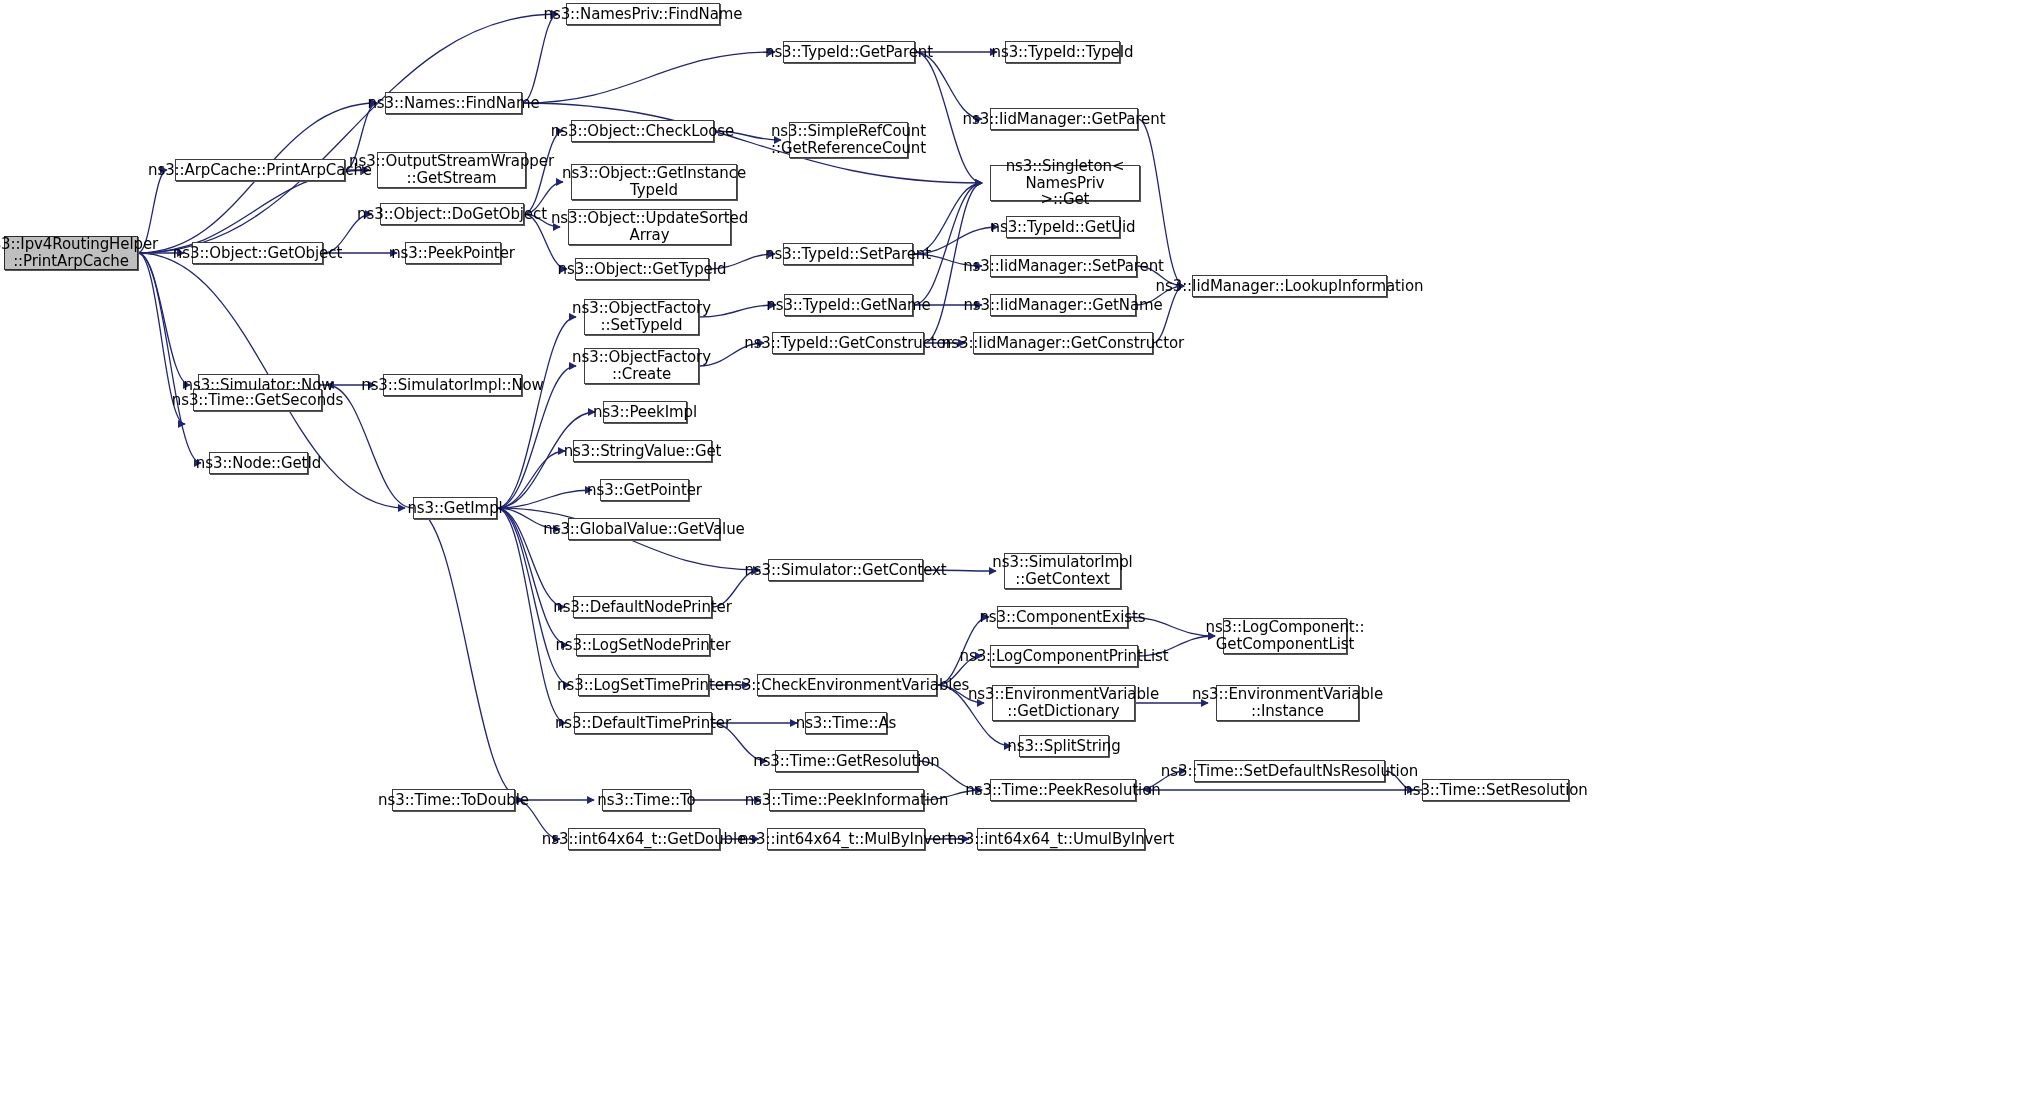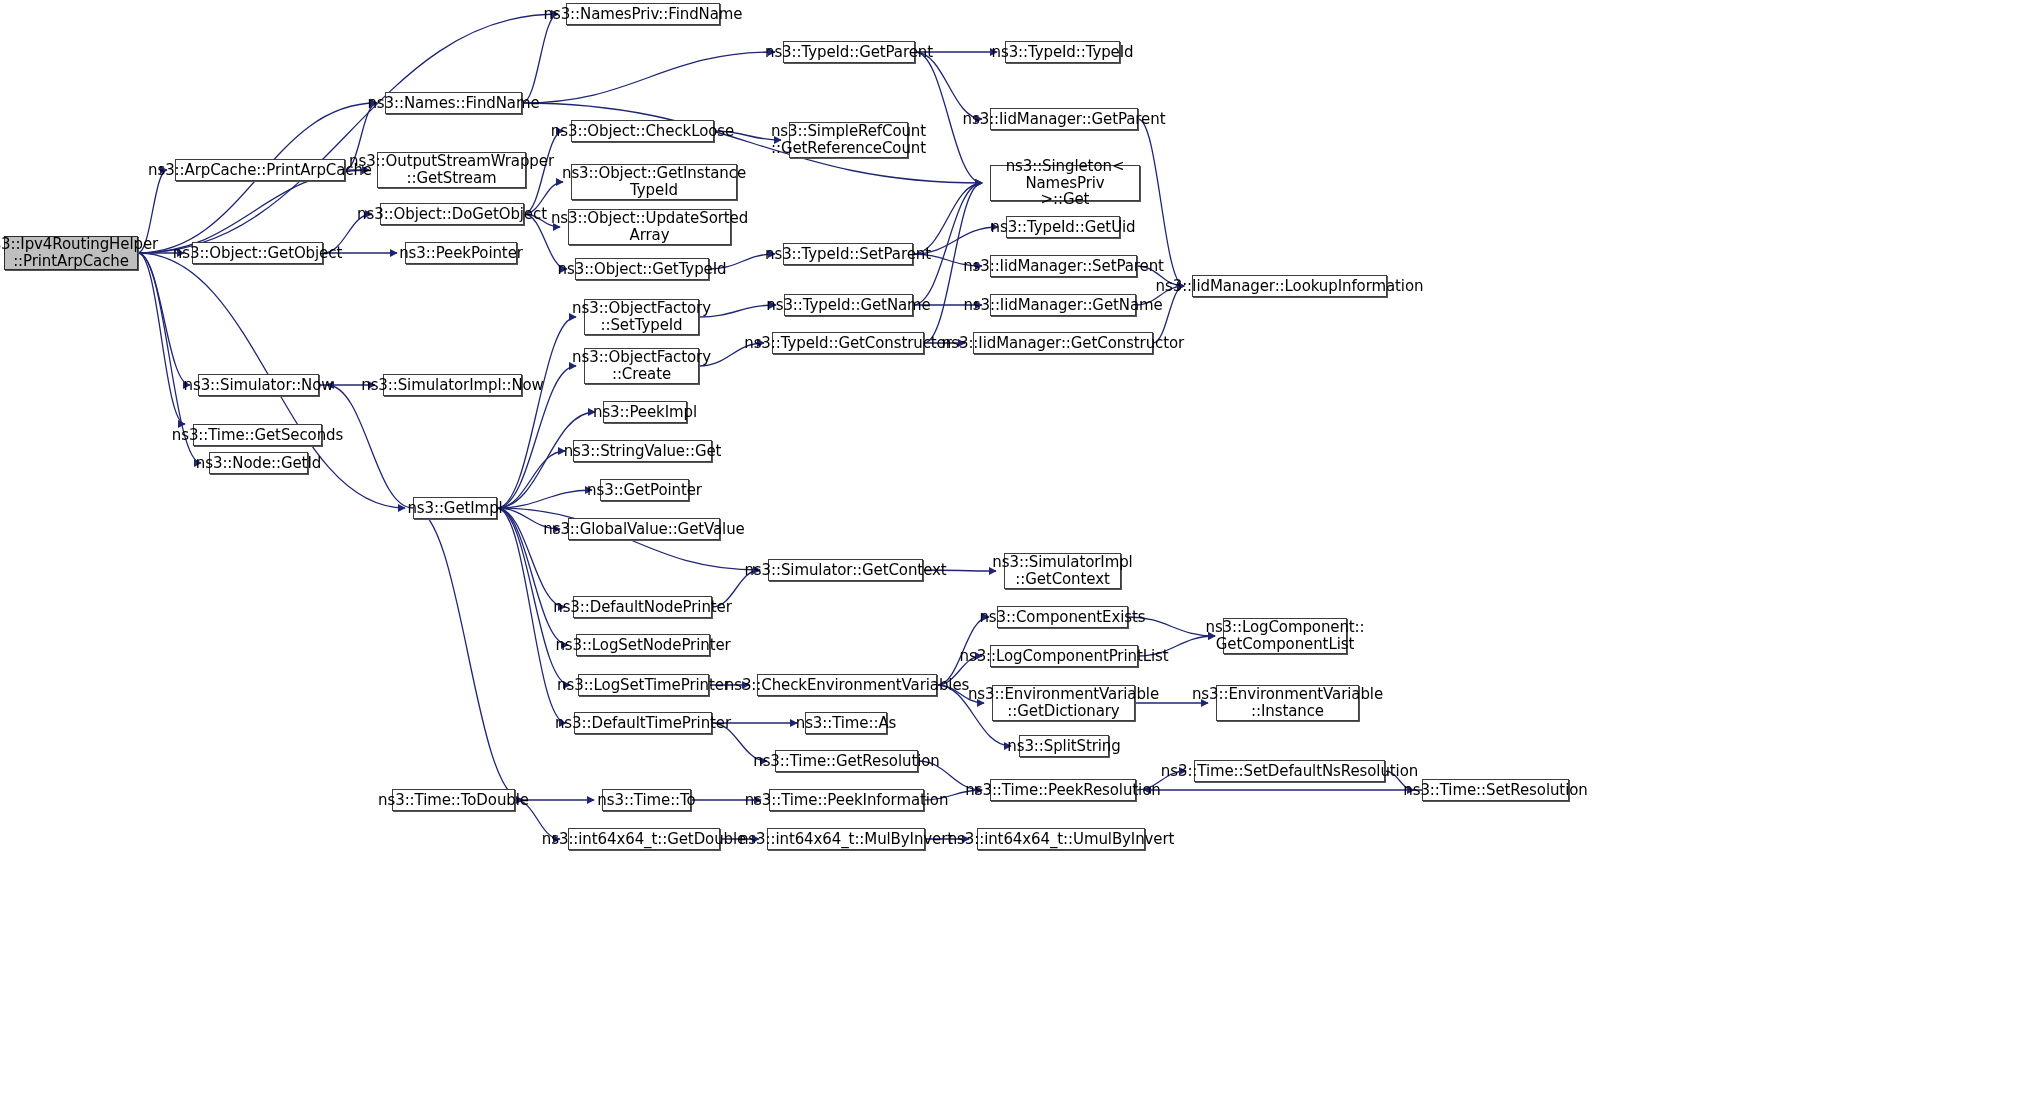--- a/index.html
+++ b/index.html
@@ -133,21 +133,21 @@
   <div id="node-layer">
       <div class="node root" style="left: 4px; top: 236px; width: 134px; height: 34px;"><span>ns3::Ipv4RoutingHelper
 ::PrintArpCache</span></div>
       <div class="node" style="left: 566px; top: 3px; width: 154px; height: 22px;"><span>ns3::NamesPriv::FindName</span></div>
       <div class="node" style="left: 385px; top: 92px; width: 137px; height: 22px;"><span>ns3::Names::FindName</span></div>
       <div class="node" style="left: 175px; top: 159px; width: 170px; height: 22px;"><span>ns3::ArpCache::PrintArpCache</span></div>
       <div class="node" style="left: 377px; top: 152px; width: 149px; height: 36px;"><span>ns3::OutputStreamWrapper
 ::GetStream</span></div>
       <div class="node" style="left: 380px; top: 203px; width: 144px; height: 22px;"><span>ns3::Object::DoGetObject</span></div>
       <div class="node" style="left: 192px; top: 242px; width: 131px; height: 22px;"><span>ns3::Object::GetObject</span></div>
-      <div class="node" style="left: 405px; top: 242px; width: 112px; height: 22px;"><span>ns3::PeekPointer</span></div>
+      <div class="node" style="left: 405px; top: 242px; width: 96px; height: 22px;"><span>ns3::PeekPointer</span></div>
       <div class="node" style="left: 571px; top: 120px; width: 143px; height: 22px;"><span>ns3::Object::CheckLoose</span></div>
       <div class="node" style="left: 571px; top: 164px; width: 166px; height: 36px;"><span>ns3::Object::GetInstance
 TypeId</span></div>
       <div class="node" style="left: 568px; top: 209px; width: 163px; height: 36px;"><span>ns3::Object::UpdateSorted
 Array</span></div>
       <div class="node" style="left: 575px; top: 258px; width: 134px; height: 22px;"><span>ns3::Object::GetTypeId</span></div>
       <div class="node" style="left: 584px; top: 299px; width: 115px; height: 36px;"><span>ns3::ObjectFactory
 ::SetTypeId</span></div>
       <div class="node" style="left: 584px; top: 348px; width: 115px; height: 36px;"><span>ns3::ObjectFactory
 ::Create</span></div>
@@ -161,21 +161,21 @@
       <div class="node" style="left: 783px; top: 243px; width: 130px; height: 22px;"><span>ns3::TypeId::SetParent</span></div>
       <div class="node" style="left: 1006px; top: 216px; width: 114px; height: 22px;"><span>ns3::TypeId::GetUid</span></div>
       <div class="node" style="left: 990px; top: 255px; width: 147px; height: 22px;"><span>ns3::IidManager::SetParent</span></div>
       <div class="node" style="left: 784px; top: 294px; width: 129px; height: 22px;"><span>ns3::TypeId::GetName</span></div>
       <div class="node" style="left: 990px; top: 294px; width: 146px; height: 22px;"><span>ns3::IidManager::GetName</span></div>
       <div class="node" style="left: 772px; top: 332px; width: 152px; height: 22px;"><span>ns3::TypeId::GetConstructor</span></div>
       <div class="node" style="left: 973px; top: 332px; width: 180px; height: 22px;"><span>ns3::IidManager::GetConstructor</span></div>
       <div class="node" style="left: 1192px; top: 275px; width: 195px; height: 22px;"><span>ns3::IidManager::LookupInformation</span></div>
       <div class="node" style="left: 198px; top: 374px; width: 121px; height: 22px;"><span>ns3::Simulator::Now</span></div>
       <div class="node" style="left: 383px; top: 374px; width: 139px; height: 22px;"><span>ns3::SimulatorImpl::Now</span></div>
-      <div class="node" style="left: 193px; top: 424px; width: 129px; height: 22px;"><span>ns3::Time::GetSeconds</span></div>
+      <div class="node" style="left: 193px; top: 389px; width: 129px; height: 22px;"><span>ns3::Time::GetSeconds</span></div>
       <div class="node" style="left: 209px; top: 452px; width: 99px; height: 22px;"><span>ns3::Node::GetId</span></div>
       <div class="node" style="left: 413px; top: 497px; width: 84px; height: 22px;"><span>ns3::GetImpl</span></div>
       <div class="node" style="left: 603px; top: 401px; width: 84px; height: 22px;"><span>ns3::PeekImpl</span></div>
       <div class="node" style="left: 573px; top: 440px; width: 139px; height: 22px;"><span>ns3::StringValue::Get</span></div>
       <div class="node" style="left: 600px; top: 479px; width: 89px; height: 22px;"><span>ns3::GetPointer</span></div>
       <div class="node" style="left: 568px; top: 518px; width: 152px; height: 22px;"><span>ns3::GlobalValue::GetValue</span></div>
       <div class="node" style="left: 768px; top: 559px; width: 155px; height: 22px;"><span>ns3::Simulator::GetContext</span></div>
       <div class="node" style="left: 1004px; top: 553px; width: 117px; height: 36px;"><span>ns3::SimulatorImpl
 ::GetContext</span></div>
       <div class="node" style="left: 573px; top: 596px; width: 139px; height: 22px;"><span>ns3::DefaultNodePrinter</span></div>

